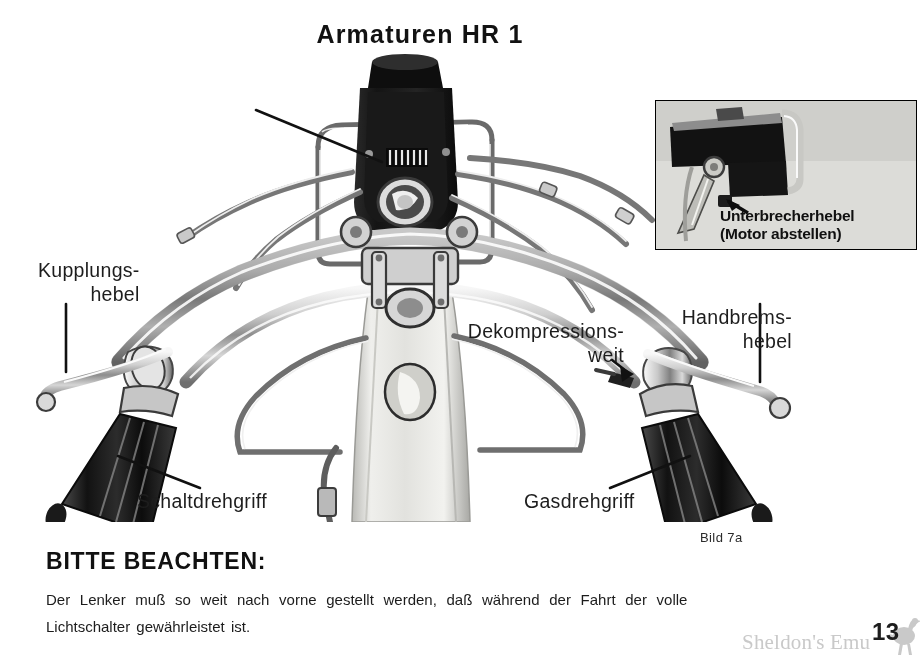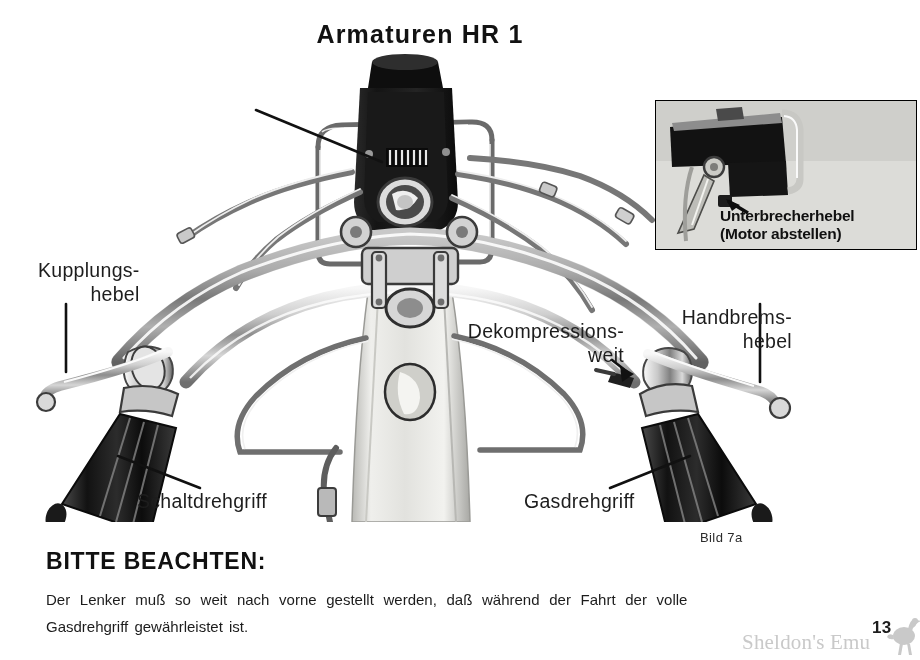--- a/index.html
+++ b/index.html
@@ -125,21 +125,21 @@
   }
   .watermark-bird {
     position: absolute;
     left: 144px;
     top: -4px;
   }
   .page-number {
     position: absolute;
     left: 872px;
     top: 618px;
-    font-size: 17px;
+    font-size: 24px;
     font-weight: bold;
     color: #1d1d1d;
     letter-spacing: 0.3px;
   }
 </style>
 </head>
 <body>
 
 <div class="page">
 
@@ -391,21 +391,21 @@
     </svg>
     <div class="inset-caption">Unterbrecherhebel
 (Motor abstellen)</div>
   </div>
 
   <div class="bild">Bild 7a</div>
 
   <div class="note-heading">BITTE BEACHTEN:</div>
   <div class="note-body">
     <span class="l1">Der Lenker muß so weit nach vorne gestellt werden, daß während der Fahrt der volle</span>
-    <span class="l2">Gasdrehgriff gewährleistet ist.</span>
+    <span class="l2">Lichtschalter gewährleistet ist.</span>
   </div>
 
   <div class="watermark">
     <div class="watermark-text">Sheldon's Emu</div>
     <svg class="watermark-bird" width="36" height="40" viewBox="0 0 36 40" xmlns="http://www.w3.org/2000/svg">
       <g fill="#c9c9c9">
         <ellipse cx="18" cy="20" rx="11" ry="9"></ellipse>
         <path d="M22 13 Q24 4 28 3 Q32 3 31 7 Q30 10 27 12 L26 15 Z"></path>
         <circle cx="29" cy="5" r="3"></circle>
         <path d="M31 4 L35 5 L31 7 Z"></path>

